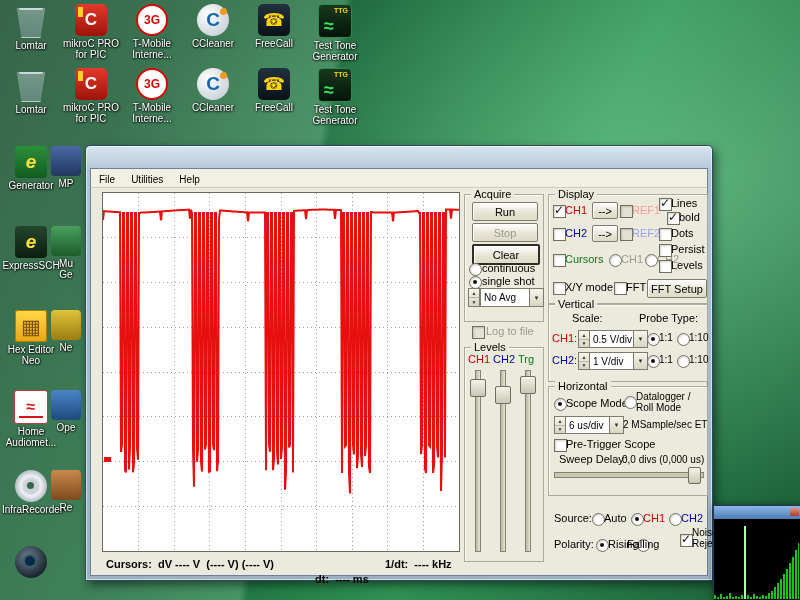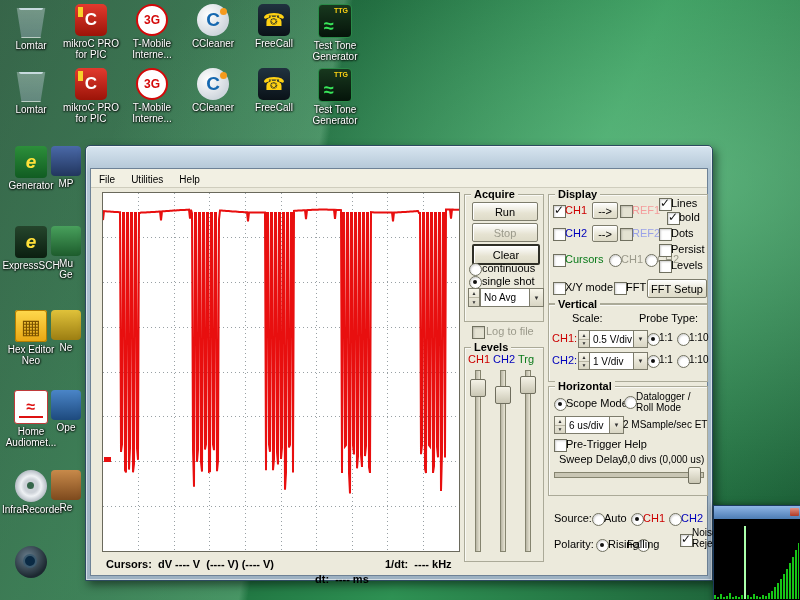--- a/index.html
+++ b/index.html
@@ -64,21 +64,21 @@
   #maxbtn::after{content:"□"}
   #closebtn::after{content:"×";font-weight:bold;font-size:11px}
   #client{position:absolute;left:4px;right:4px;top:22px;bottom:4px;background:#eceadc;border:1px solid #6e8296}
   #menubar{position:absolute;left:0;right:0;top:0;height:18px;background:#f2f0e3;border-bottom:1px solid #cfcdbd;display:flex;align-items:flex-end;font-size:10px}
   .mitem{padding:2px 8px;cursor:pointer}
   
   #plot{position:absolute;left:11px;top:23px;width:356px;height:358px;background:#fff;border:1px solid #6a695c}
   .gl{stroke:#98a0a4;stroke-width:1;stroke-dasharray:1 3}
   
   .gb{position:absolute;border:1px solid #abaa98;box-shadow:inset 1px 1px 0 rgba(255,255,255,.7)}
-  .gt{position:absolute;top:-7px;left:6px;background:#eceadc;padding:0 3px;font-size:11px;font-weight:bold;white-space:nowrap}
+  .gt{position:absolute;top:-7px;left:6px;background:#eceadc;padding:0 3px;font-size:11px;font-weight:normal;white-space:nowrap}
   .lab{position:absolute;font-size:11px;line-height:12px;white-space:nowrap}
   .sm{font-size:10px}
   .red{color:#c00}.blue{color:#00b}.pink{color:#f49c9c}.lblue{color:#9aa2e8}.grn{color:#0a7a1a}.gray{color:#9b9a8b}
   .wbtn{position:absolute;display:flex;align-items:center;justify-content:center;font-size:11px;cursor:pointer;
     background:linear-gradient(#ffffff,#e6e3d2 60%,#dedbc8);border:1px solid #7d7c6c;border-radius:2px;box-shadow:inset 1px 1px 0 #fff}
   .wbtn.def{border:2px solid #2e2e26}
   .dis{color:#9b9a8b}
   .cb,.rd{position:absolute;width:11px;height:11px;background:#fff;border:1px solid #70705f;box-shadow:inset 1px 1px 2px rgba(0,0,0,.18);cursor:pointer}
   .rd{border-radius:50%}
   .cb.on::after{content:"✓";position:absolute;left:0;top:-3px;font-size:12px;font-weight:bold;color:#101010}
@@ -429,21 +429,21 @@
       <span class="spn" style="left:463px;top:247px;height:16px">
           <i class="up"></i>
           <i class="dn"></i>
         </span>
       <div class="cmb" style="left:474px;top:247px;width:54px;height:16px">
         <span>6 us/div</span>
         <span class="dd"></span>
       </div>
       <span class="lab sm" style="left:532px;top:250px">2 MSample/sec ET</span>
       <span class="cb" style="left:463px;top:270px"></span>
-      <span class="lab" style="left:475px;top:269px">Pre-Trigger Help</span>
+      <span class="lab" style="left:475px;top:269px">Pre-Trigger Scope</span>
       <span class="lab" style="left:468px;top:284px">Sweep Delay:</span>
       <span class="lab sm" style="left:531px;top:285px">0,0 divs (0,000 us)</span>
       <div class="htrack" style="left:463px;top:303px;width:148px">
         <div class="hthumb" style="left: 133px;"></div>
       </div>
 
       <span class="lab" style="left:463px;top:343px">Source:</span>
       <span class="rd" style="left:501px;top:344px"></span>
       <span class="lab" style="left:513px;top:343px">Auto</span>
       <span class="rd on" style="left:540px;top:344px"></span>

